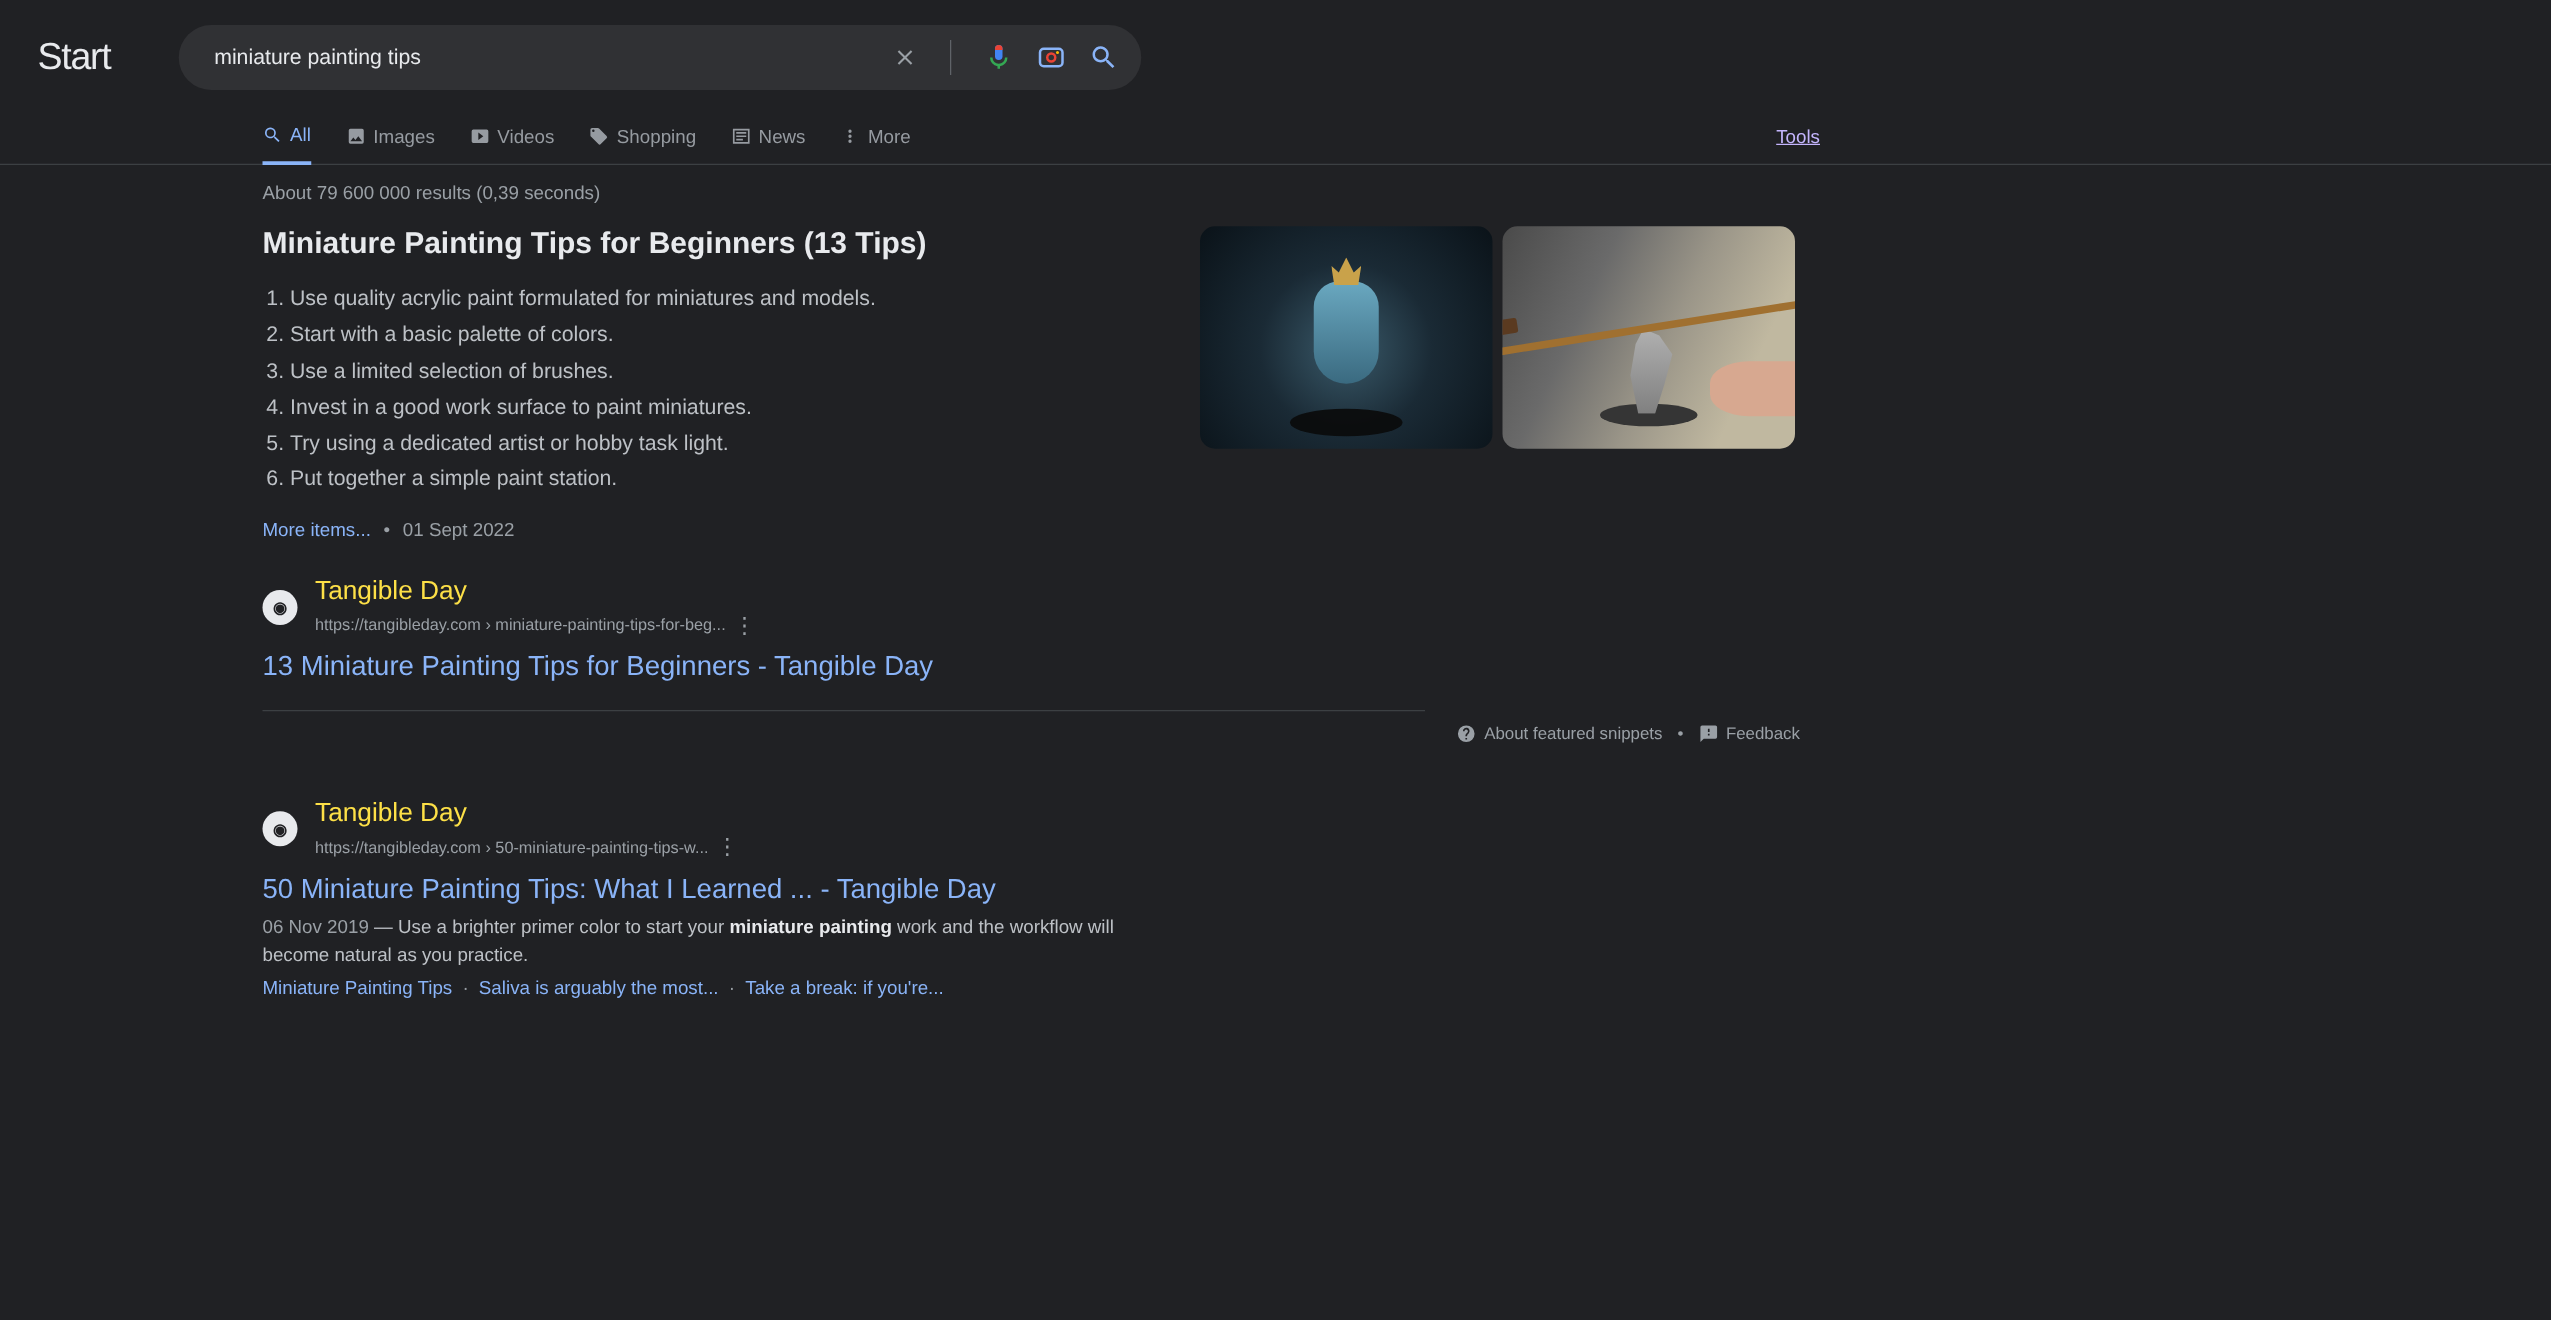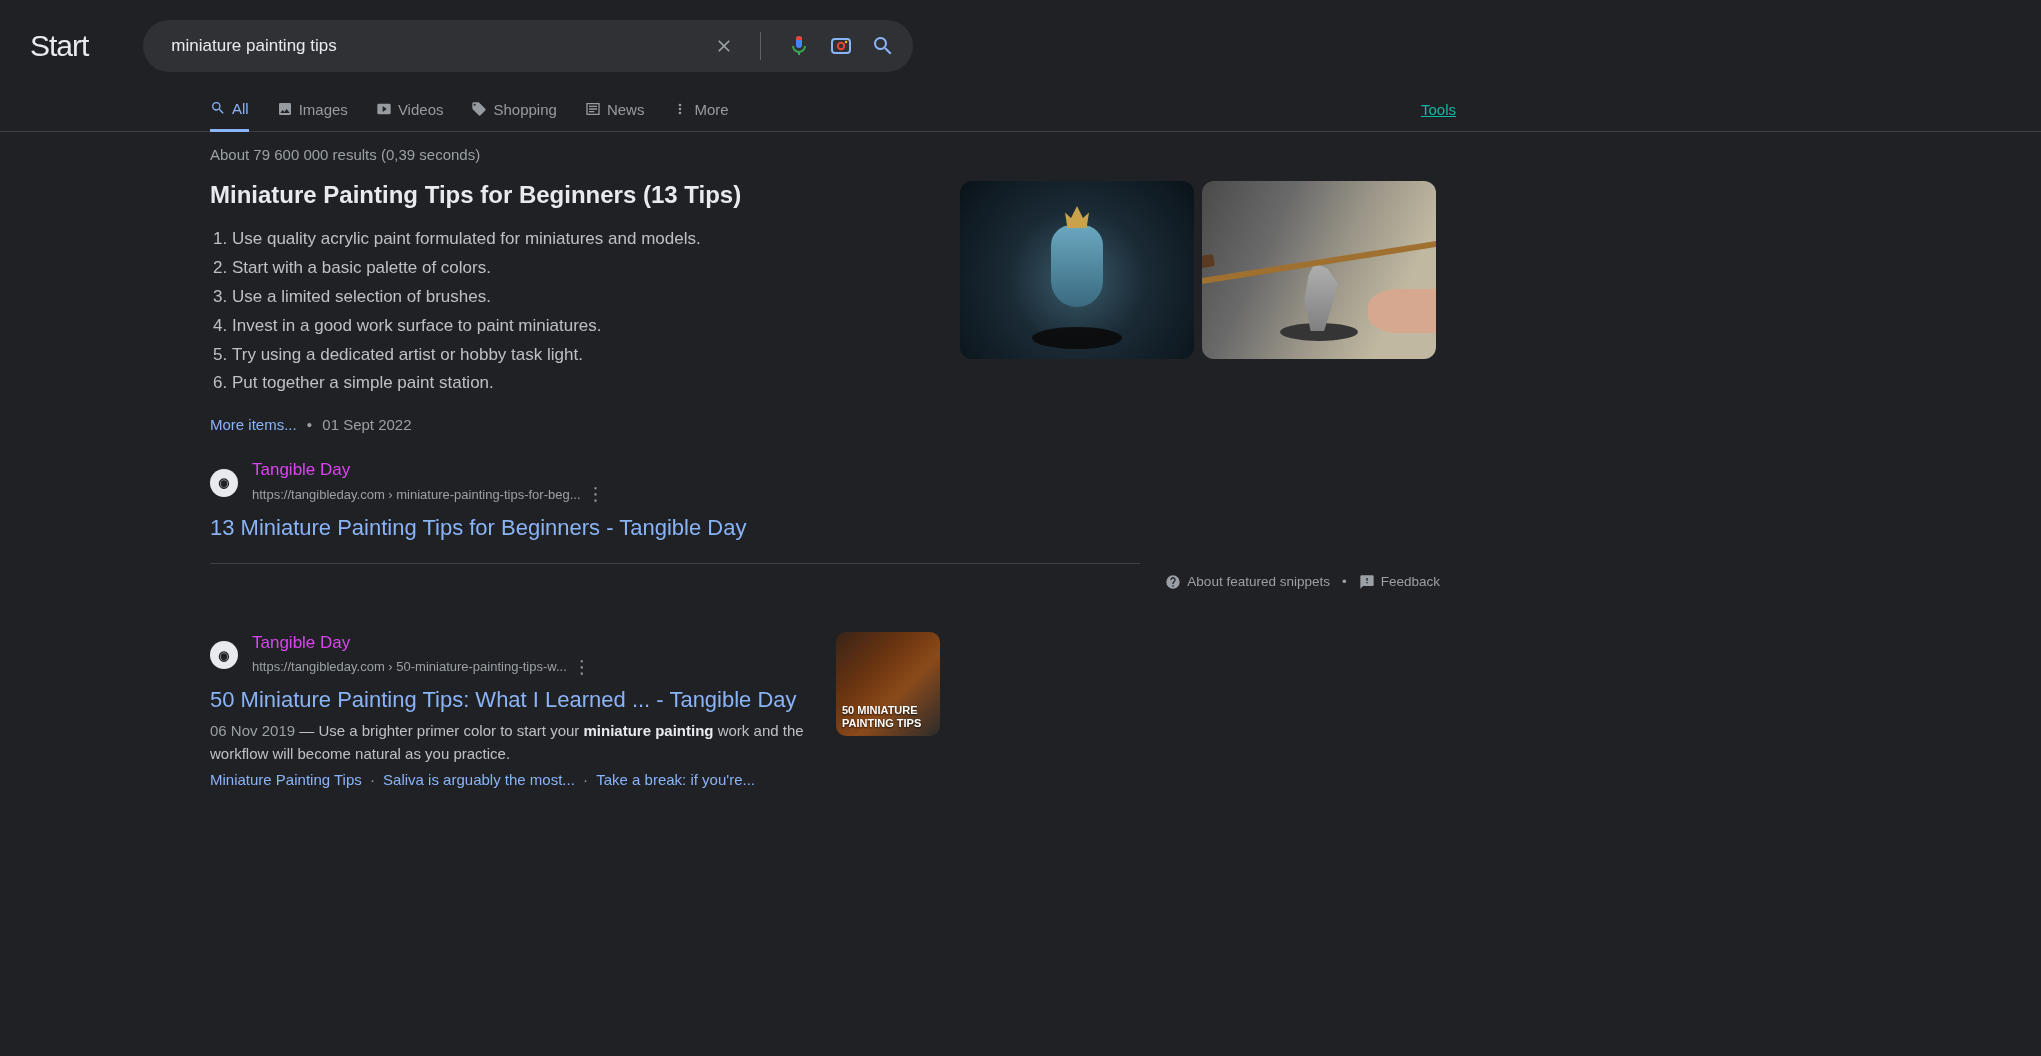--- a/index.html
+++ b/index.html
@@ -63,21 +63,21 @@
 }
 .tab.active {
   color: #8ab4f8;
   border-bottom: 3px solid #8ab4f8;
   margin-bottom: -1px;
 }
 .tab-icon { width: 16px; height: 16px; }
 .tools {
   margin-left: auto;
   margin-right: 585px;
-  color: #14b8a6;
+  color: #c4b5fd;
   font-size: 15px;
   padding-bottom: 12px;
   cursor: pointer;
   text-decoration: underline;
 }
 .content { padding-left: 210px; padding-top: 14px; }
 .stats { color: #9aa0a6; font-size: 15px; margin-bottom: 18px; }
 .main-flex { display: flex; gap: 90px; }
 .left-col { width: 660px; }
 .right-col { width: 480px; }
@@ -87,21 +87,21 @@
 .more-row { margin-top: 18px; font-size: 15px; color: #9aa0a6; }
 .more-link { color: #8ab4f8; cursor: pointer; }
 .dot-sep { margin: 0 6px; color: #9aa0a6; }
 .cite-block { display: flex; align-items: center; gap: 14px; margin-top: 26px; }
 .favicon {
   width: 28px; height: 28px; border-radius: 50%;
   background: #e8eaed; display: flex; align-items: center; justify-content: center;
   color: #202124; font-weight: bold; font-size: 13px;
 }
 .cite-text { line-height: 1.35; }
-.site-name { color: #d946ef; font-size: 17px; }
+.site-name { color: #fde047; font-size: 21px; }
 .site-url { color: #9aa0a6; font-size: 13px; }
 .result-title {
   color: #8ab4f8; font-size: 22px; margin-top: 8px; cursor: pointer;
   font-weight: 400;
 }
 .result-sep { border: none; border-top: 1px solid #3c4043; margin-top: 22px; }
 .feedback-row {
   display: flex; justify-content: flex-end;
   gap: 12px; margin-top: 10px; color: #9aa0a6; font-size: 13.5px;
   width: 1230px;
@@ -314,18 +314,15 @@
         </div>
       </div>
       <div class="result-title">50 Miniature Painting Tips: What I Learned ... - Tangible Day</div>
       <div class="snippet-text">
         <span class="snippet-date">06 Nov 2019</span><span> — Use a brighter primer color to start your </span><span class="bold">miniature painting</span><span> work and the workflow will become natural as you practice.</span>
       </div>
       <div class="sublinks">
         <a>Miniature Painting Tips</a><span class="linksep"> · </span><a>Saliva is arguably the most...</a><span class="linksep"> · </span><a>Take a break: if you're...</a>
       </div>
     </div>
-    <div class="thumb">
-      <div class="thumb-text">50 MINIATURE PAINTING TIPS</div>
-    </div>
   </div>
 
 </div>
 
 </body></html>

